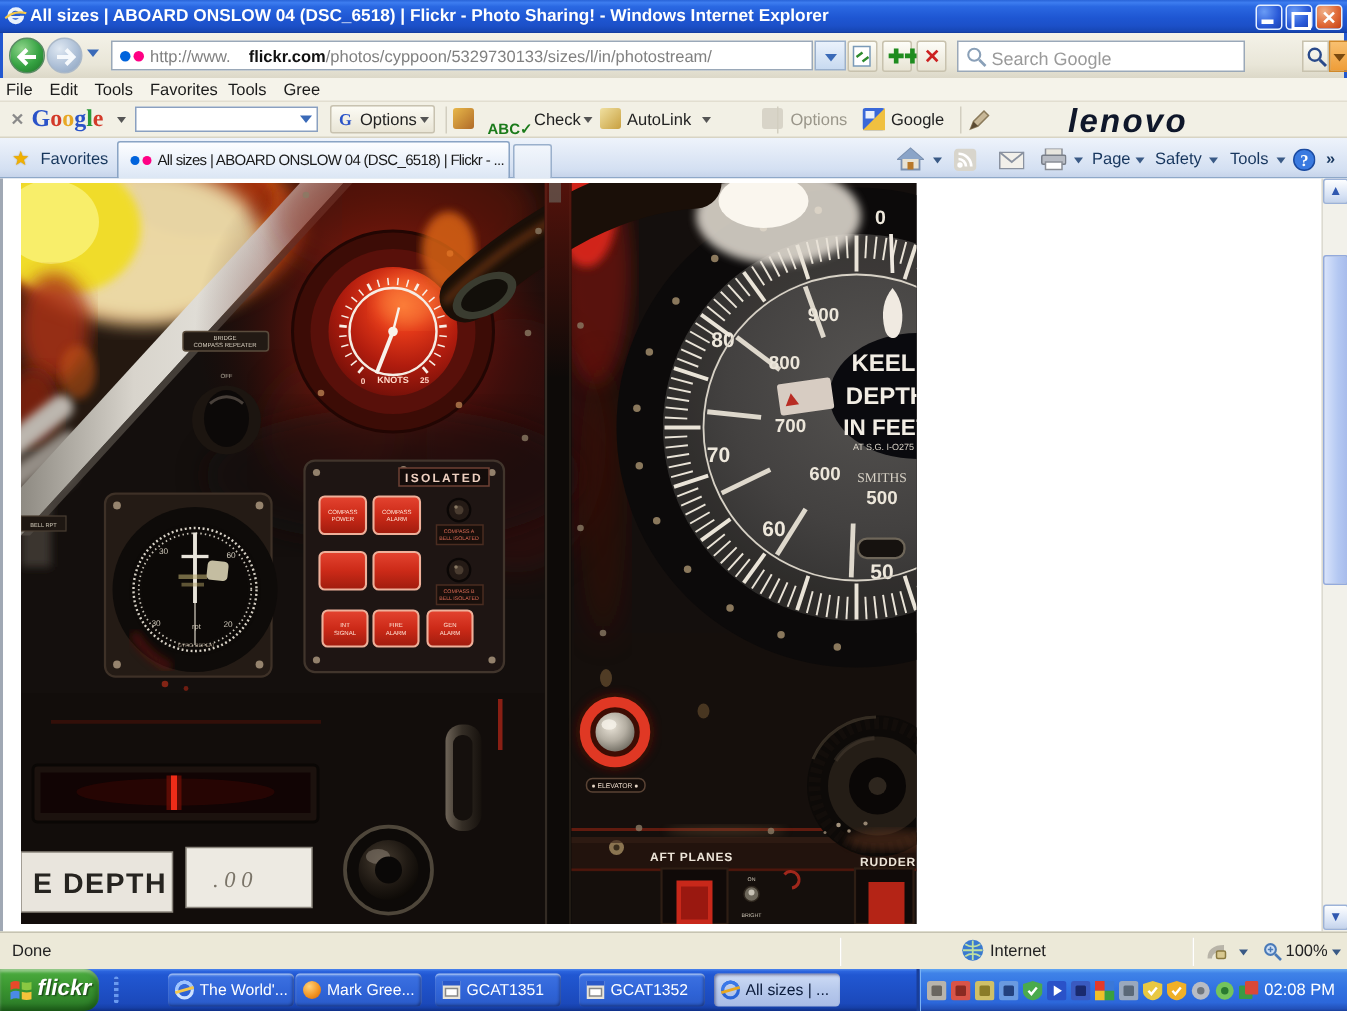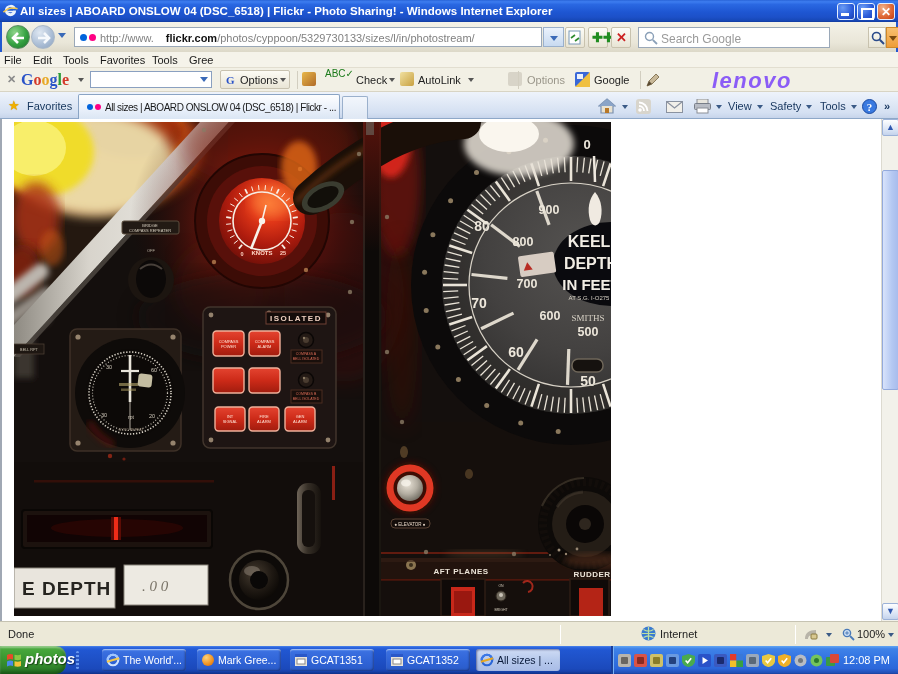--- a/index.html
+++ b/index.html
@@ -39,21 +39,21 @@
 #menu span{position:absolute;top:2px;font-size:11px;color:#1a1a1a;}
 
 #google{top:68px;left:0;width:898px;height:24px;background:#f2f0e5;border-bottom:1px solid #d8d4c4;}
 #google .x{position:absolute;left:7px;top:5px;color:#8a8a8a;font-size:11px;font-weight:bold;}
 #glogo{position:absolute;left:21px;top:3px;font-size:16px;font-weight:bold;font-family:"Liberation Serif",serif;}
 #ginput{position:absolute;left:90px;top:3px;width:122px;height:17px;background:#fff;border:1px solid #8aa0c0;}
 #ginput:after{content:"";position:absolute;right:3px;top:5px;border-left:4px solid transparent;border-right:4px solid transparent;border-top:5px solid #3a6ab8;}
 .gbtn{position:absolute;top:2px;height:19px;border:1px solid #c8c2b0;border-radius:2px;background:linear-gradient(#fcfbf4,#e9e5d6);font-size:11px;color:#222;}
 .gtxt{position:absolute;top:6px;font-size:11px;color:#222;white-space:nowrap;}
 .gchev{position:absolute;top:10px;width:0;height:0;border-left:3px solid transparent;border-right:3px solid transparent;border-top:4px solid #555;}
-#lenovo{position:absolute;left:712px;top:0px;font-size:22px;font-weight:bold;font-style:italic;color:#8b5cf6;letter-spacing:1.5px;}
+#lenovo{position:absolute;left:712px;top:0px;font-size:22px;font-weight:bold;font-style:italic;color:#0f172a;letter-spacing:1.5px;}
 
 #tabs{top:92px;left:0;width:898px;height:27px;background:linear-gradient(#eef3fb,#d4e0f2 80%,#c6d4ea);border-bottom:1px solid #8ea8c8;}
 #favstar{position:absolute;left:8px;top:6px;font-size:13px;color:#f0b000;text-shadow:0 0 1px #b07800;}
 #favtxt{position:absolute;left:27px;top:8px;font-size:11px;color:#16365c;}
 #tab1{position:absolute;left:78px;top:2px;width:262px;height:25px;background:linear-gradient(#fdfeff,#e9f0fa 60%,#dbe6f4);border:1px solid #8aa4c4;border-bottom:none;border-radius:2px 2px 0 0;}
 #tab1 .fv{position:absolute;left:8px;top:9px;font-size:0;}
 #tab1 .fv i{display:inline-block;width:6px;height:6px;border-radius:50%;}
 #tab1 .t{position:absolute;left:26px;top:7px;font-size:10px;letter-spacing:-0.45px;color:#1a1a1a;white-space:nowrap;overflow:hidden;max-width:232px;}
 #tab2{position:absolute;left:342px;top:4px;width:26px;height:23px;background:linear-gradient(#f2f6fc,#dfe8f4);border:1px solid #9ab0cc;border-bottom:none;border-radius:2px 2px 0 0;}
 .cmdtxt{position:absolute;top:8px;font-size:11px;color:#17365e;white-space:nowrap;}
@@ -148,21 +148,21 @@
   <div class="abs" id="google">
     <span class="x">✕</span>
     <span id="glogo"><span style="color:#2a53c8">G</span><span style="color:#d33a2a">o</span><span style="color:#e8a825">o</span><span style="color:#2a53c8">g</span><span style="color:#2a9a3a">l</span><span style="color:#d33a2a">e</span></span>
     <span class="gchev" style="left:78px"></span>
     <span class="abs" id="ginput"></span>
     <span class="gbtn" style="left:220px;width:70px"></span>
     <span class="gtxt" style="left:226px;color:#2a53c8;font-weight:bold;font-family:'Liberation Serif',serif">G</span>
     <span class="gtxt" style="left:240px">Options</span>
       <span class="gchev" style="left:280px"></span>
     <span class="gico" style="left:302px;background:linear-gradient(135deg,#e8b84a,#b06a28)"></span>
-    <span class="gtxt" style="left:325px;color:#1a7a1a;font-weight:normal;font-size:10px;top:0">ABC✓</span>
+    <span class="gtxt" style="left:325px;color:#1a7a1a;font-weight:bold;font-size:10px;top:12px">ABC✓</span>
     <span class="gtxt" style="left:356px">Check</span>
       <span class="gchev" style="left:389px"></span>
     <span class="gico" style="left:400px;background:linear-gradient(135deg,#f0e0a0,#c8a040)"></span>
     <span class="gtxt" style="left:418px">AutoLink</span>
       <span class="gchev" style="left:468px"></span>
     <span class="gico" style="left:508px;background:#d8d4c8"></span>
     <span class="gtxt" style="left:527px;color:#9a968a">Options</span>
     <svg class="abs" style="left:575px;top:4px" width="15" height="15" viewBox="0 0 15 15">
         <rect width="15" height="15" rx="2" fill="#3a68d8"></rect>
         <path d="M0 15 L15 0 L15 15 Z" fill="#f0c040"></path>
@@ -200,21 +200,21 @@
     <svg class="abs" style="left:666px;top:9px" width="17" height="12" viewBox="0 0 17 12">
         <rect x="0.5" y="0.5" width="16" height="11" fill="#f2f0ea" stroke="#8a92a0"></rect>
         <path d="M0.5 0.5 L8.5 7 L16.5 0.5" fill="none" stroke="#8a92a0" stroke-width="1.2"></path>
       </svg>
     <svg class="abs" style="left:694px;top:7px" width="17" height="15" viewBox="0 0 17 15">
         <rect x="3" y="0" width="11" height="5" fill="#e8e6de" stroke="#8a8e96"></rect>
         <rect x="0.5" y="4.5" width="16" height="6" rx="1" fill="#b8bcc4" stroke="#787e88"></rect>
         <rect x="3" y="9" width="11" height="5" fill="#fff" stroke="#8a8e96"></rect>
       </svg>
       <span class="cmdchev" style="left:716px"></span>
-    <span class="cmdtxt" style="left:728px">View</span>
+    <span class="cmdtxt" style="left:728px">Page</span>
       <span class="cmdchev" style="left:757px"></span>
     <span class="cmdtxt" style="left:770px">Safety</span>
       <span class="cmdchev" style="left:806px"></span>
     <span class="cmdtxt" style="left:820px">Tools</span>
       <span class="cmdchev" style="left:851px"></span>
     <svg class="abs" style="left:862px;top:7px" width="15" height="15" viewBox="0 0 15 15">
         <circle cx="7.5" cy="7.5" r="7" fill="#3a7ae0" stroke="#1a4aa0"></circle>
         <text x="7.5" y="11.5" font-size="11" font-weight="bold" fill="#fff" text-anchor="middle" font-family="Liberation Serif">?</text>
       </svg>
     <span class="cmdtxt" style="left:884px;font-weight:bold">»</span>
@@ -715,24 +715,24 @@
     <span class="cmdchev" style="left:888px;top:11px"></span>
   </div>
   <div class="abs" id="task">
     <div id="start">
       <svg class="abs" style="left:5px;top:5px" width="18" height="18" viewBox="0 0 18 18">
           <path d="M2 4 Q5 2.4 8 3.4 L8 8.4 Q5 7.4 2 9 Z" fill="#e84a2a"></path>
           <path d="M9.5 3.7 Q13 4.6 16 3.6 L16 8.6 Q13 9.6 9.5 8.7 Z" fill="#8ac842"></path>
           <path d="M2 10.5 Q5 8.9 8 9.9 L8 14.9 Q5 13.9 2 15.5 Z" fill="#4a8ae8"></path>
           <path d="M9.5 10.2 Q13 11.1 16 10.1 L16 15.1 Q13 16.1 9.5 15.2 Z" fill="#f4c33a"></path>
         </svg>
-      <span class="s">photos</span>
+      <span class="s">flickr</span>
     </div>
     <div class="abs" style="left:76px;top:5px;width:3px;height:18px;background:repeating-linear-gradient(#6a9af0 0 2px,#2a55c0 2px 4px);border-radius:2px"></div>
-      <div class="tbtn" style="left:102px">
+      <div class="tbtn" style="left:112px">
         <svg style="position:absolute;left:4px;top:4px" width="14" height="14" viewBox="0 0 16 16">
           <circle cx="8" cy="8" r="6" fill="none" stroke="#cfe2ff" stroke-width="2.4"></circle>
           <path d="M2 8 a6 6 0 0 1 12 0" fill="none" stroke="#9ec4ff" stroke-width="2.4"></path>
           <path d="M1 10 L15 6" stroke="#f4c84a" stroke-width="2.2"></path>
         </svg>
         <span class="lbl">The World'...</span>
       </div>
     <div class="tbtn" style="left:197px">
         <span style="position:absolute;left:5px;top:5px;width:12px;height:12px;border-radius:50%;background:radial-gradient(circle at 35% 30%,#ffd27a,#f0901e 60%,#c86010)"></span>
         <span class="lbl">Mark Gree...</span>
@@ -813,16 +813,16 @@
           <circle cx="6.5" cy="6.5" r="2.5" fill="#70767e"></circle>
         </svg>
         <svg class="tico" style="left:197px;top:8px" width="13" height="13" viewBox="0 0 13 13">
           <circle cx="6.5" cy="6.5" r="6" fill="#74c45c"></circle>
           <circle cx="6.5" cy="6.5" r="2.5" fill="#2a7a30"></circle>
         </svg>
         <svg class="tico" style="left:213px;top:8px" width="13" height="13" viewBox="0 0 13 13">
           <rect x="0" y="3" width="9" height="9" rx="1" fill="#3a9a46"></rect>
           <rect x="4" y="0" width="9" height="9" rx="1" fill="#d84838"></rect>
         </svg>
-        <span id="clock">12:08 PM</span>
+        <span id="clock">02:08 PM</span>
       </div>
   </div>
 </div>
 
 </body></html>

